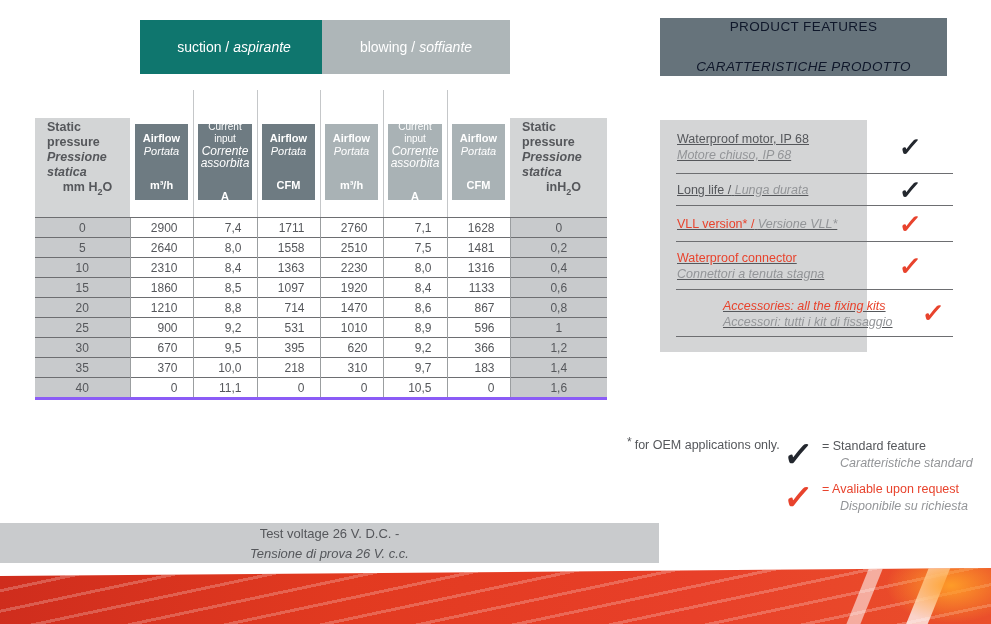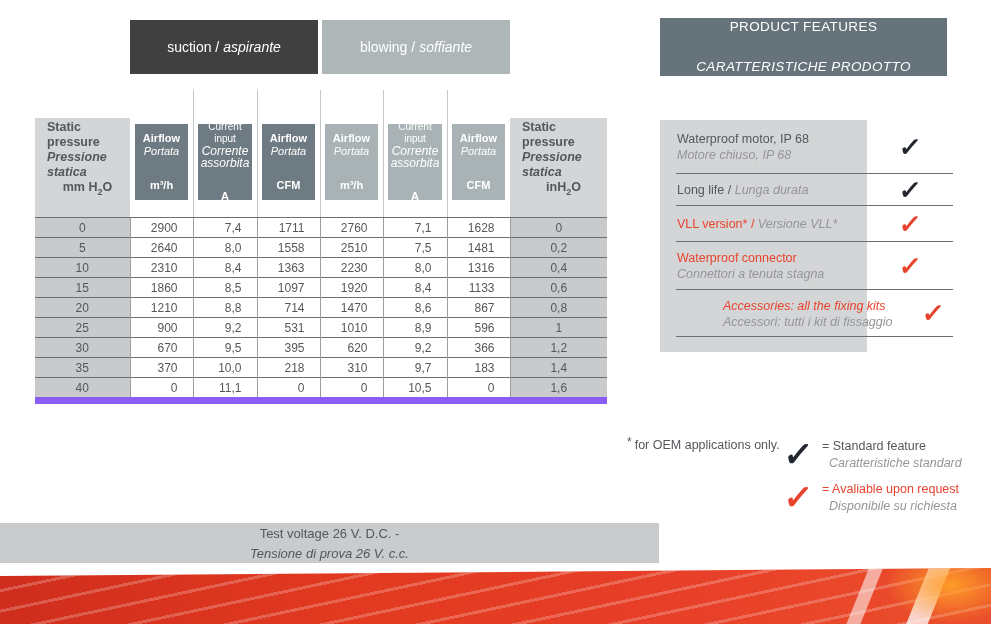--- a/index.html
+++ b/index.html
@@ -2,21 +2,21 @@
 <html><head>
 <meta charset="utf-8">
 <style>
   html,body{margin:0;padding:0;background:#fff;}
   .stage{position:relative;width:991px;height:624px;background:#ffffff;overflow:hidden;
          font-family:"Liberation Sans",sans-serif;color:#55575b;}
 
   
   .secbox{position:absolute;top:20px;height:54px;width:188px;display:flex;align-items:center;
           justify-content:center;color:#fff;font-size:14px;gap:4px;}
-  .secbox.dark{left:130px;background:#404040;}
+  .secbox.dark{left:140px;background:#0f766e;}
   .secbox.light{left:322px;background:#aeb6b8;}
   .ital{font-style:italic;}
 
   
   .gline{position:absolute;top:90px;height:128px;width:1px;background:#c5c7c9;}
 
   
   table.spec{position:absolute;left:35px;top:118px;width:572px;border-collapse:collapse;table-layout:fixed;}
   table.spec th{height:99px;padding:0;vertical-align:top;font-weight:normal;}
   th.static{background:#d3d5d6;text-align:left;vertical-align:middle;}
@@ -30,51 +30,51 @@
   .hbox.d{background:#6e7b82;}
   .hbox.l{background:#a9b2b5;}
   .hbox .t1{font-size:11px;font-weight:bold;line-height:13px;}
   .hbox .t2{font-size:11px;font-style:italic;line-height:13px;}
   .hbox .t3{font-size:11px;font-weight:bold;margin-top:21px;line-height:13px;}
   .hbox.small .t1{font-size:10px;font-weight:normal;line-height:12px;}
   .hbox.small .t2{font-size:12px;line-height:12px;}
   table.spec td{height:19px;font-size:12px;color:#55575b;border-top:1px solid #6d6e71;background:#fff;
                 text-align:right;padding:0 15px 0 0;}
   table.spec td+td{border-left:1px solid #9b9ea0;}
-  table.spec tr:last-child td{border-bottom:7px solid #8b5cf6;}
+  table.spec tr:last-child td{border-bottom:3px solid #8b5cf6;}
   table.spec td.c0,table.spec td.c7{background:#c8cacc;text-align:center;padding:0;}
 
   
-  .pf-header{position:absolute;left:660px;top:18px;width:287px;height:58px;background:#66737b;color:#ffffff;
+  .pf-header{position:absolute;left:660px;top:18px;width:287px;height:58px;background:#66737b;color:#0f172a;
              display:flex;flex-direction:column;align-items:center;justify-content:center;
              font-size:13.5px;letter-spacing:.4px;line-height:18px;gap:22px;}
   .features{position:absolute;left:660px;top:120px;width:293px;height:232px;}
   .f-bg{position:absolute;left:0;top:0;width:207px;height:232px;background:#d4d5d6;}
   .frow{position:relative;display:flex;align-items:center;}
-  .frow .ftext{width:207px;padding-left:17px;box-sizing:border-box;font-size:12.5px;line-height:16px;}
+  .frow .ftext{width:207px;padding-left:17px;box-sizing:border-box;font-size:12.5px;line-height:16px;text-decoration:underline;}
   .frow .fcheck{flex:1;text-align:center;font-size:26px;font-weight:bold;transform:skewX(-6deg);}
   .fcheck.dk{color:#23272e;}
   .fcheck.rd{color:#e8432d;}
   .fsep{position:absolute;left:16px;right:0;bottom:0;height:1px;background:#6d6e71;}
   .fen{color:#55575b;}
   .fit{color:#939598;font-style:italic;}
   .red{color:#e8432d;}
   .r1{height:54px;} .r2{height:32px;} .r3{height:36px;} .r4{height:48px;} .r5{height:47px;padding-left:46px;}
   .r5 .fen{font-style:italic;}
 
   
   .oem-note{position:absolute;left:627px;top:436px;font-size:12.5px;color:#55575b;line-height:19px;}
   .oem-note .star{position:relative;top:-3px;font-size:12px;margin-right:3px;}
   .lcheck{position:absolute;font-size:34px;font-weight:bold;transform:skewX(-6deg);line-height:34px;}
   .lcheck.dk{left:784px;top:437px;color:#23272e;}
   .lcheck.rd{left:784px;top:480px;color:#e8432d;}
   .ltext{position:absolute;left:822px;font-size:12.5px;line-height:17px;}
   .ltext.t1{top:438px;}
   .ltext.t2{top:481px;}
-  .ltext .sub{margin-left:7px;}
+  .ltext .sub{margin-left:18px;}
 
   
   .voltage-bar{position:absolute;left:0;top:523px;width:659px;height:40px;background:#c9cbcd;
                display:flex;align-items:center;justify-content:center;font-size:13px;color:#55575b;gap:5px;flex-direction:column;}
   .red-band{position:absolute;left:0;top:566px;width:991px;height:58px;
             background:linear-gradient(93deg,#cf2d1d,#e23a20 35%,#e84029 70%,#ea4f2b 100%);
             clip-path:polygon(0 10px,100% 2px,100% 100%,0 100%);}
   .red-band .stripes{position:absolute;left:0;top:0;right:0;bottom:0;
             background:repeating-linear-gradient(-12deg,rgba(255,255,255,0) 0 17px,rgba(255,255,255,.22) 17px 20px);}
   .streak{position:absolute;top:-12px;height:95px;background:rgba(255,255,255,.55);transform:rotate(22deg);}

